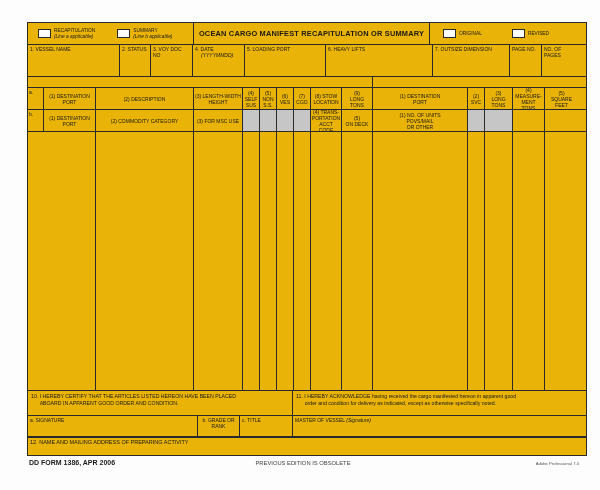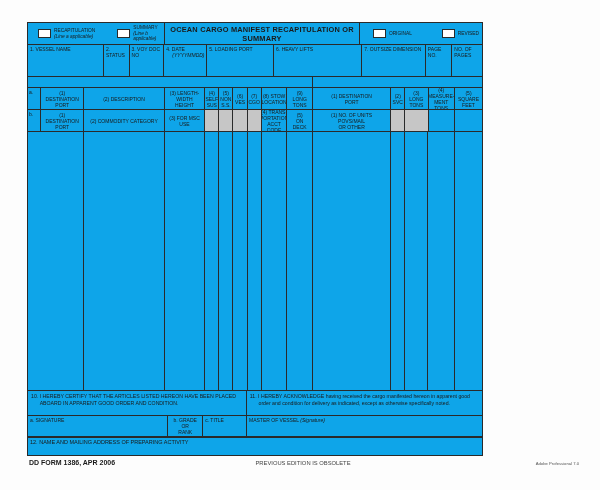--- a/index.html
+++ b/index.html
@@ -1,17 +1,17 @@
 <!DOCTYPE html>
 <html><head>
 <meta charset="utf-8">
 <style>
   * { box-sizing: border-box; margin: 0; padding: 0; }
   html,body { width:600px; height:490px; background:#fdfdfd; font-family:"Liberation Sans", sans-serif; color:#1a1a1a; }
-  .form { position:absolute; left:27px; top:22px; width:456px; border:1px solid #2a2a2a; background:#0ea5e9; }
+  .form { position:absolute; left:27px; top:22px; width:560px; border:1px solid #2a2a2a; background:#eab308; }
   .row { display:flex; border-bottom:1px solid #2a2a2a; }
   .row:last-child { border-bottom:none; }
   .cell { border-right:1px solid #2a2a2a; position:relative; overflow:hidden; }
   .cell:last-child { border-right:none; }
   .lbl { font-size:5px; line-height:1.2; white-space:pre-line; display:block; padding:1px 2px; }
   .ctr { display:flex; align-items:center; justify-content:center; text-align:center; }
   .i { font-style:italic; }
   .shaded { background:#c6c6c6; }
   
   .r-top { height:22px; }

